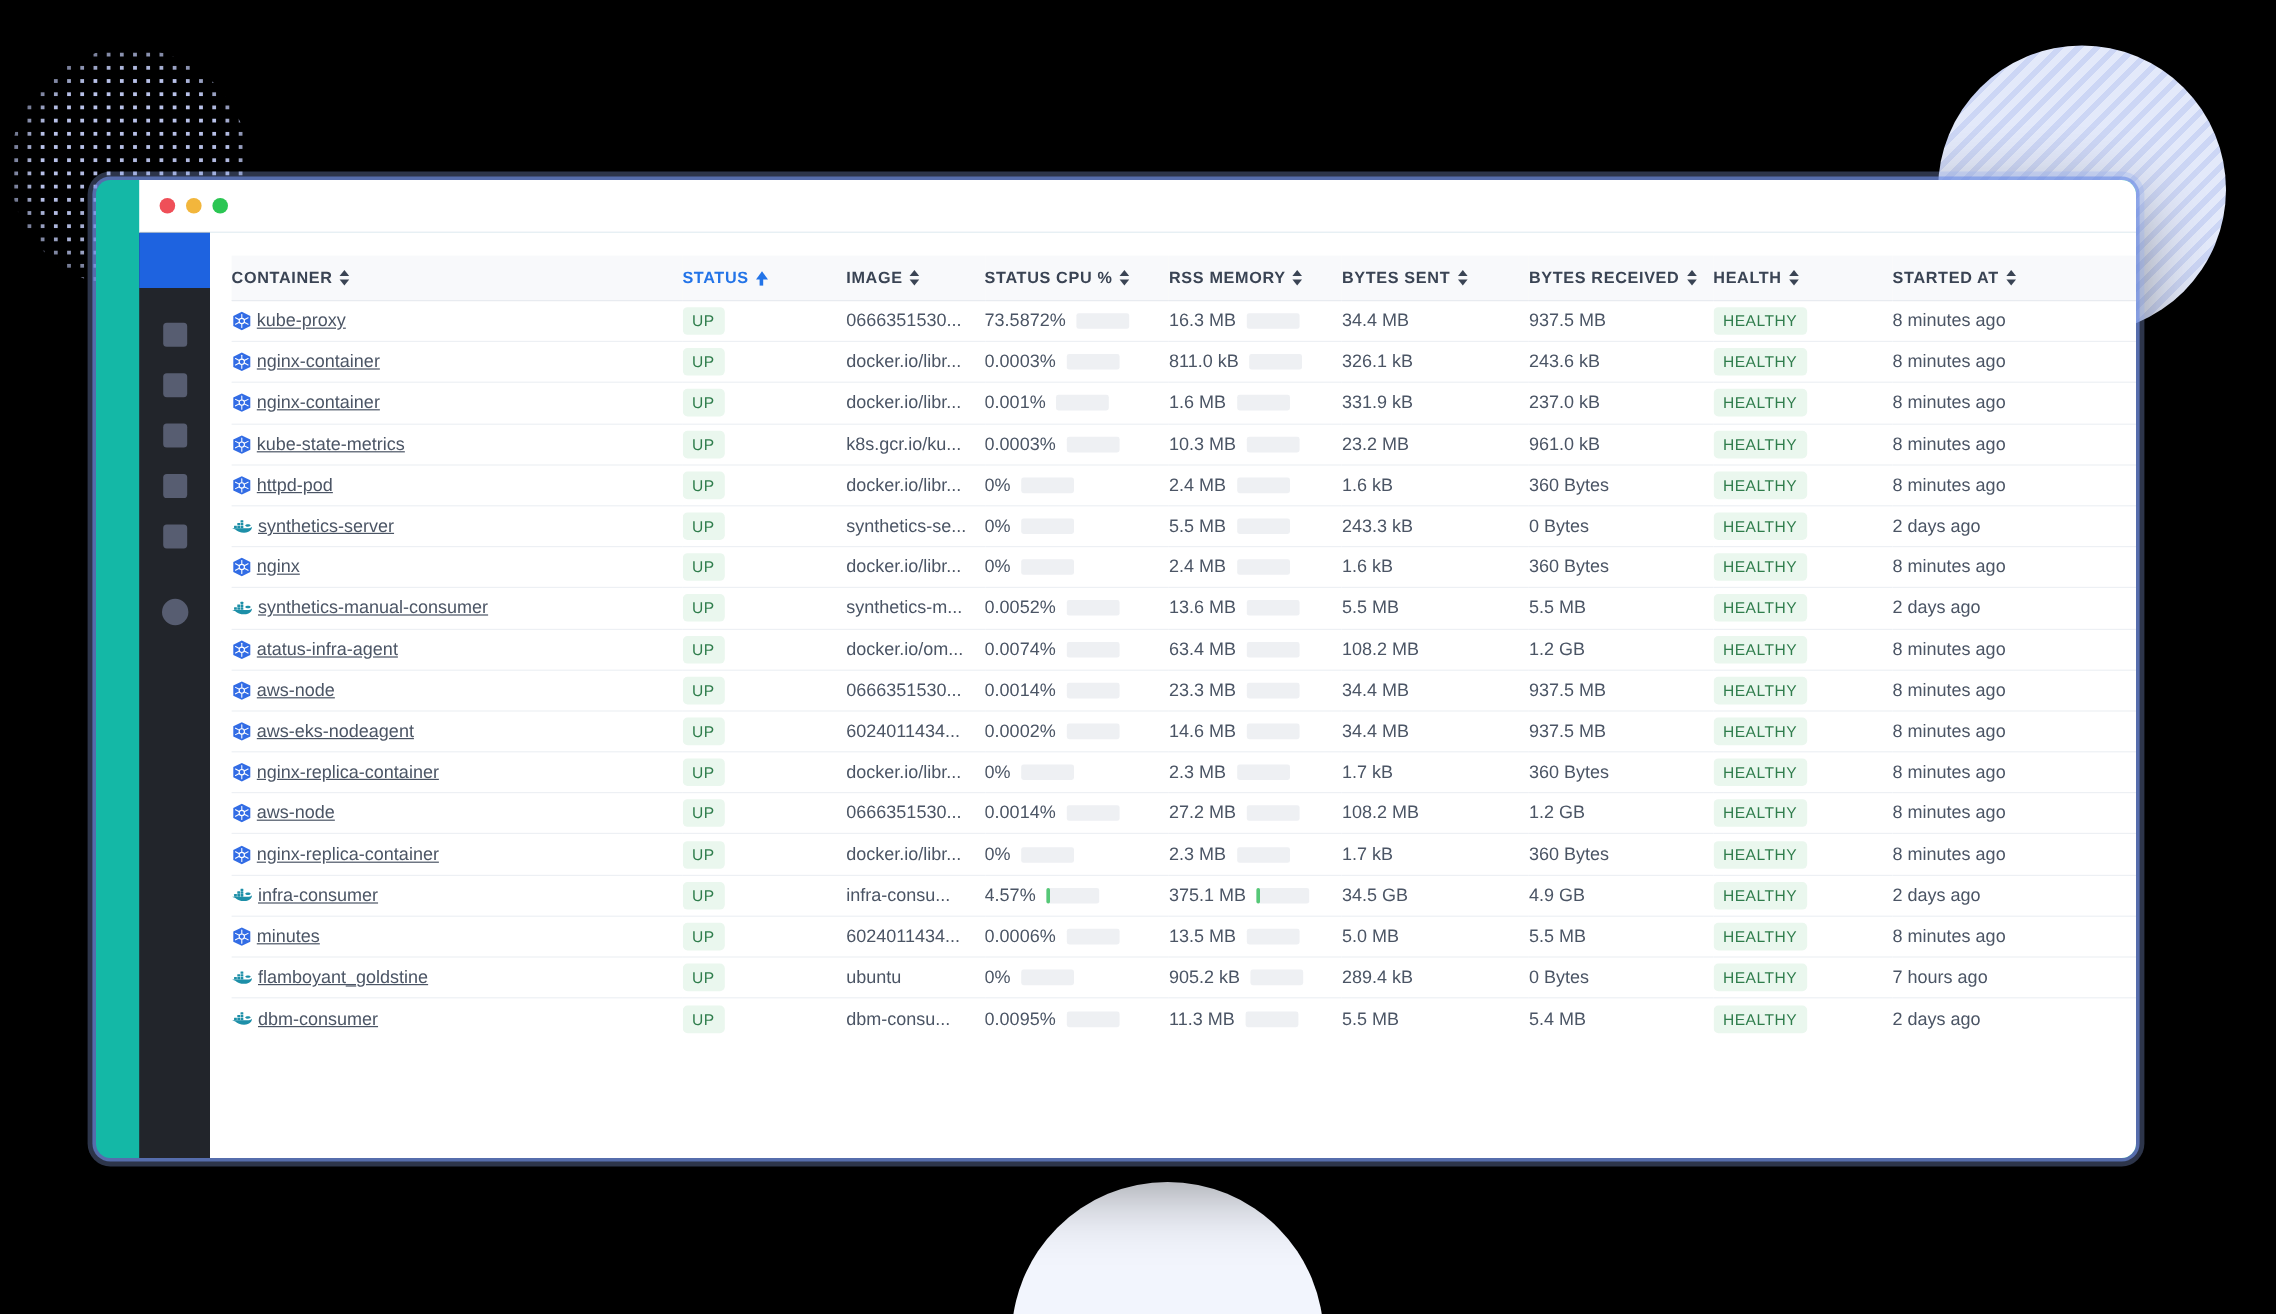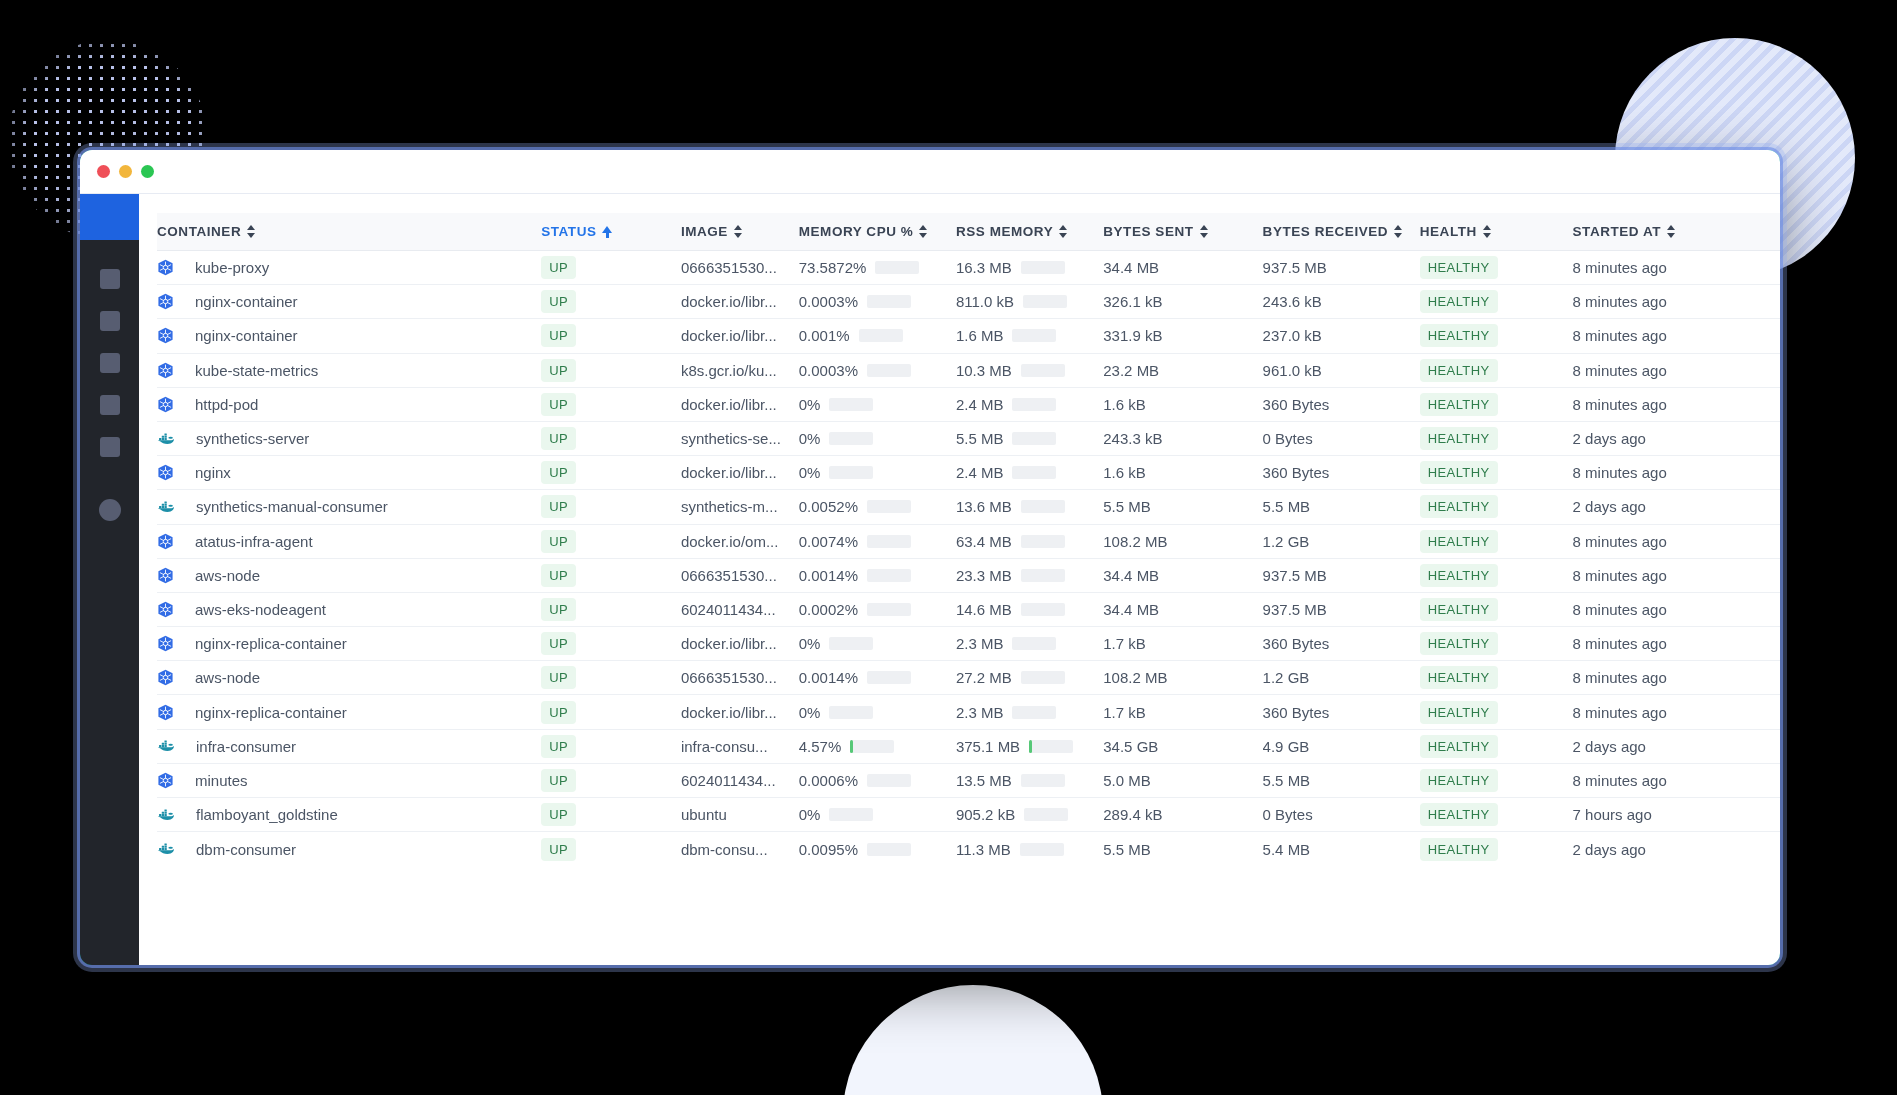--- a/index.html
+++ b/index.html
@@ -57,20 +57,21 @@
     left: 80px; top: 150px;
     width: 1700px; height: 815px;
     background: #14b8a6;
     border-radius: 12px;
     box-shadow: 0 0 0 3px rgba(112,144,232,.62),
                 0 0 0 7px rgba(150,176,245,.30),
                 0 22px 60px rgba(0,0,0,.45);
     overflow: hidden;
     display: flex;
     flex-direction: column;
+    padding-left: 36px;
   }
 
   .titlebar {
     height: 44px;
     flex: 0 0 44px;
     background: #ffffff;
     display: flex;
     align-items: center;
     padding-left: 17px;
     gap: 9px;
@@ -165,21 +166,21 @@
     font-size: 15px;
     color: #4b5565;
     padding: 0;
     height: 34.2px;
     border-bottom: 1px solid #edf0f4;
     white-space: nowrap;
     overflow: hidden;
   }
   tbody tr:last-child td { border-bottom: none; }
 
-  .cname { display: flex; align-items: center; gap: 21px; }
+  .cname { display: flex; align-items: center; gap: 4px; text-decoration: underline; }
 
   
   .k8s-icon {
     width: 17px; height: 17px; flex: 0 0 17px;
     position: relative;
   }
   .k8s-icon svg, .docker-icon svg { display: block; }
   .docker-icon { width: 18px; height: 14px; flex: 0 0 18px; }
 
   .badge {
@@ -271,21 +272,21 @@
                     <span>STATUS</span>
                     <span class="sort-ico asc">
                       <span class="stem"></span>
                     </span>
                   </span></th>
                 <th><span class="sortbox">
                     <span>IMAGE</span>
                     <span class="sort-ico"></span>
                   </span></th>
                 <th><span class="sortbox">
-                    <span>MEMORY CPU %</span>
+                    <span>STATUS CPU %</span>
                     <span class="sort-ico"></span>
                   </span></th>
                 <th><span class="sortbox">
                     <span>RSS MEMORY</span>
                     <span class="sort-ico"></span>
                   </span></th>
                 <th><span class="sortbox">
                     <span>BYTES SENT</span>
                     <span class="sort-ico"></span>
                   </span></th>

